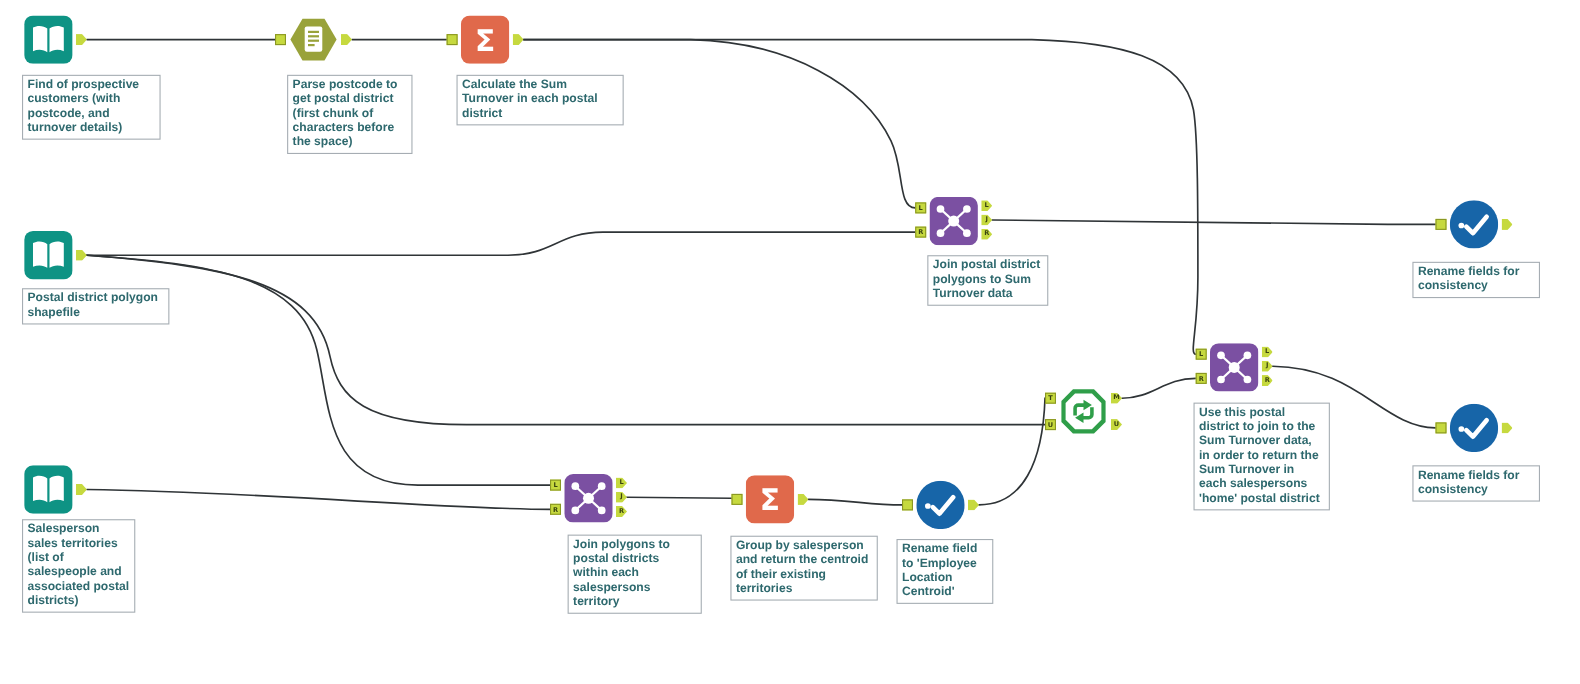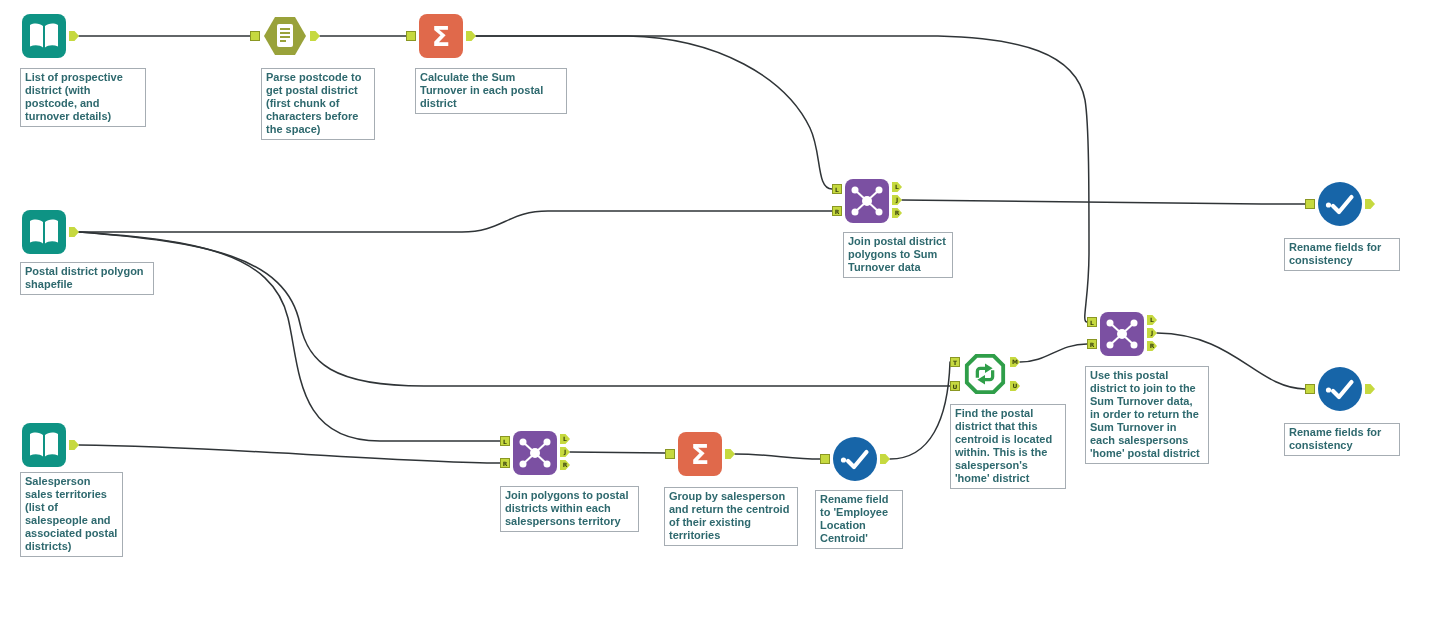--- a/index.html
+++ b/index.html
@@ -43,21 +43,21 @@
   </svg>
 
   <div class="tool" style="left:22px;top:14px">
     <svg class="ticon" viewBox="0 0 44 44">
       <rect width="44" height="44" rx="8" fill="#0e9384"></rect>
       <path d="M8 11 C12.5 8.5 18 9.5 21 12 L21 33.5 C18 31 12.5 30.5 8 32.5 Z" fill="#ffffff"></path>
       <path d="M36 11 C31.5 8.5 26 9.5 23 12 L23 33.5 C26 31 31.5 30.5 36 32.5 Z" fill="#ffffff"></path>
     </svg>
     <span class="anchor out"></span>
   </div>
-  <div class="note" style="left:20px;top:68px;width:126px">List of prospective district (with postcode, and turnover details)</div>
+  <div class="note" style="left:20px;top:68px;width:126px">Find of prospective customers (with postcode, and turnover details)</div>
 
   <div class="tool" style="left:263px;top:14px">
     <svg class="ticon" viewBox="0 0 44 44">
       <polygon points="12,3 32,3 43,22 32,41 12,41 1,22" fill="#99a23a"></polygon>
       <rect x="14" y="10" width="16" height="23" rx="2" fill="#ffffff"></rect>
       <rect x="17" y="14" width="10" height="2" fill="#99a23a"></rect>
       <rect x="17" y="18" width="10" height="2" fill="#99a23a"></rect>
       <rect x="17" y="22" width="10" height="2" fill="#99a23a"></rect>
       <rect x="17" y="26" width="6" height="2" fill="#99a23a"></rect>
     </svg>
@@ -144,21 +144,21 @@
         <circle cx="10" cy="33" r="3.5" fill="#ffffff"></circle>
       <circle cx="34" cy="11" r="3.5" fill="#ffffff"></circle>
         <circle cx="34" cy="33" r="3.5" fill="#ffffff"></circle>
     </svg>
     <span class="anchor in" style="top:5px">L</span>
     <span class="anchor in" style="top:27px">R</span>
     <span class="anchor out" style="top:3px">L</span>
     <span class="anchor out" style="top:16px">J</span>
     <span class="anchor out" style="top:29px">R</span>
   </div>
-  <div class="note" style="left:500px;top:486px;width:139px">Join polygons to postal districts within each salespersons territory</div>
+  <div class="note" style="left:516px;top:486px;width:122px">Join polygons to postal districts within each salespersons territory</div>
 
   <div class="tool" style="left:678px;top:432px">
     <svg class="ticon" viewBox="0 0 44 44">
       <rect width="44" height="44" rx="8" fill="#e0694b"></rect>
       <text x="22" y="32" text-anchor="middle" font-size="27" font-weight="bold" fill="#ffffff" font-family="DejaVu Sans, sans-serif">Σ</text>
     </svg>
     <span class="anchor in"></span>
     <span class="anchor out"></span>
   </div>
   <div class="note" style="left:664px;top:487px;width:134px">Group by salesperson and return the centroid of their existing territories</div>
@@ -181,21 +181,20 @@
       <path d="M15 27 V20 a3 3 0 0 1 3-3 h6" stroke="#2f9e49" stroke-width="3.4" fill="none"></path>
       <polygon points="23,12 31,17 23,22" fill="#2f9e49"></polygon>
       <path d="M31 19 V26 a3 3 0 0 1 -3 3 h-6" stroke="#2f9e49" stroke-width="3.4" fill="none"></path>
       <polygon points="23,24 15,29 23,34" fill="#2f9e49"></polygon>
     </svg>
     <span class="anchor in" style="top:5px">T</span>
     <span class="anchor in" style="top:29px">U</span>
     <span class="anchor out" style="top:5px">M</span>
     <span class="anchor out" style="top:29px">U</span>
   </div>
-  <div class="note" style="left:950px;top:404px;width:116px">Find the postal district that this centroid is located within. This is the salesperson's 'home' district</div>
 
   <div class="tool" style="left:1100px;top:312px">
     <svg class="ticon" viewBox="0 0 44 44">
       <rect width="44" height="44" rx="8" fill="#7b50a2"></rect>
       <g stroke="#ffffff" stroke-width="2">
         <line x1="22" y1="22" x2="10" y2="11"></line>
           <line x1="22" y1="22" x2="10" y2="33"></line>
         <line x1="22" y1="22" x2="34" y2="11"></line>
           <line x1="22" y1="22" x2="34" y2="33"></line>
       </g>

